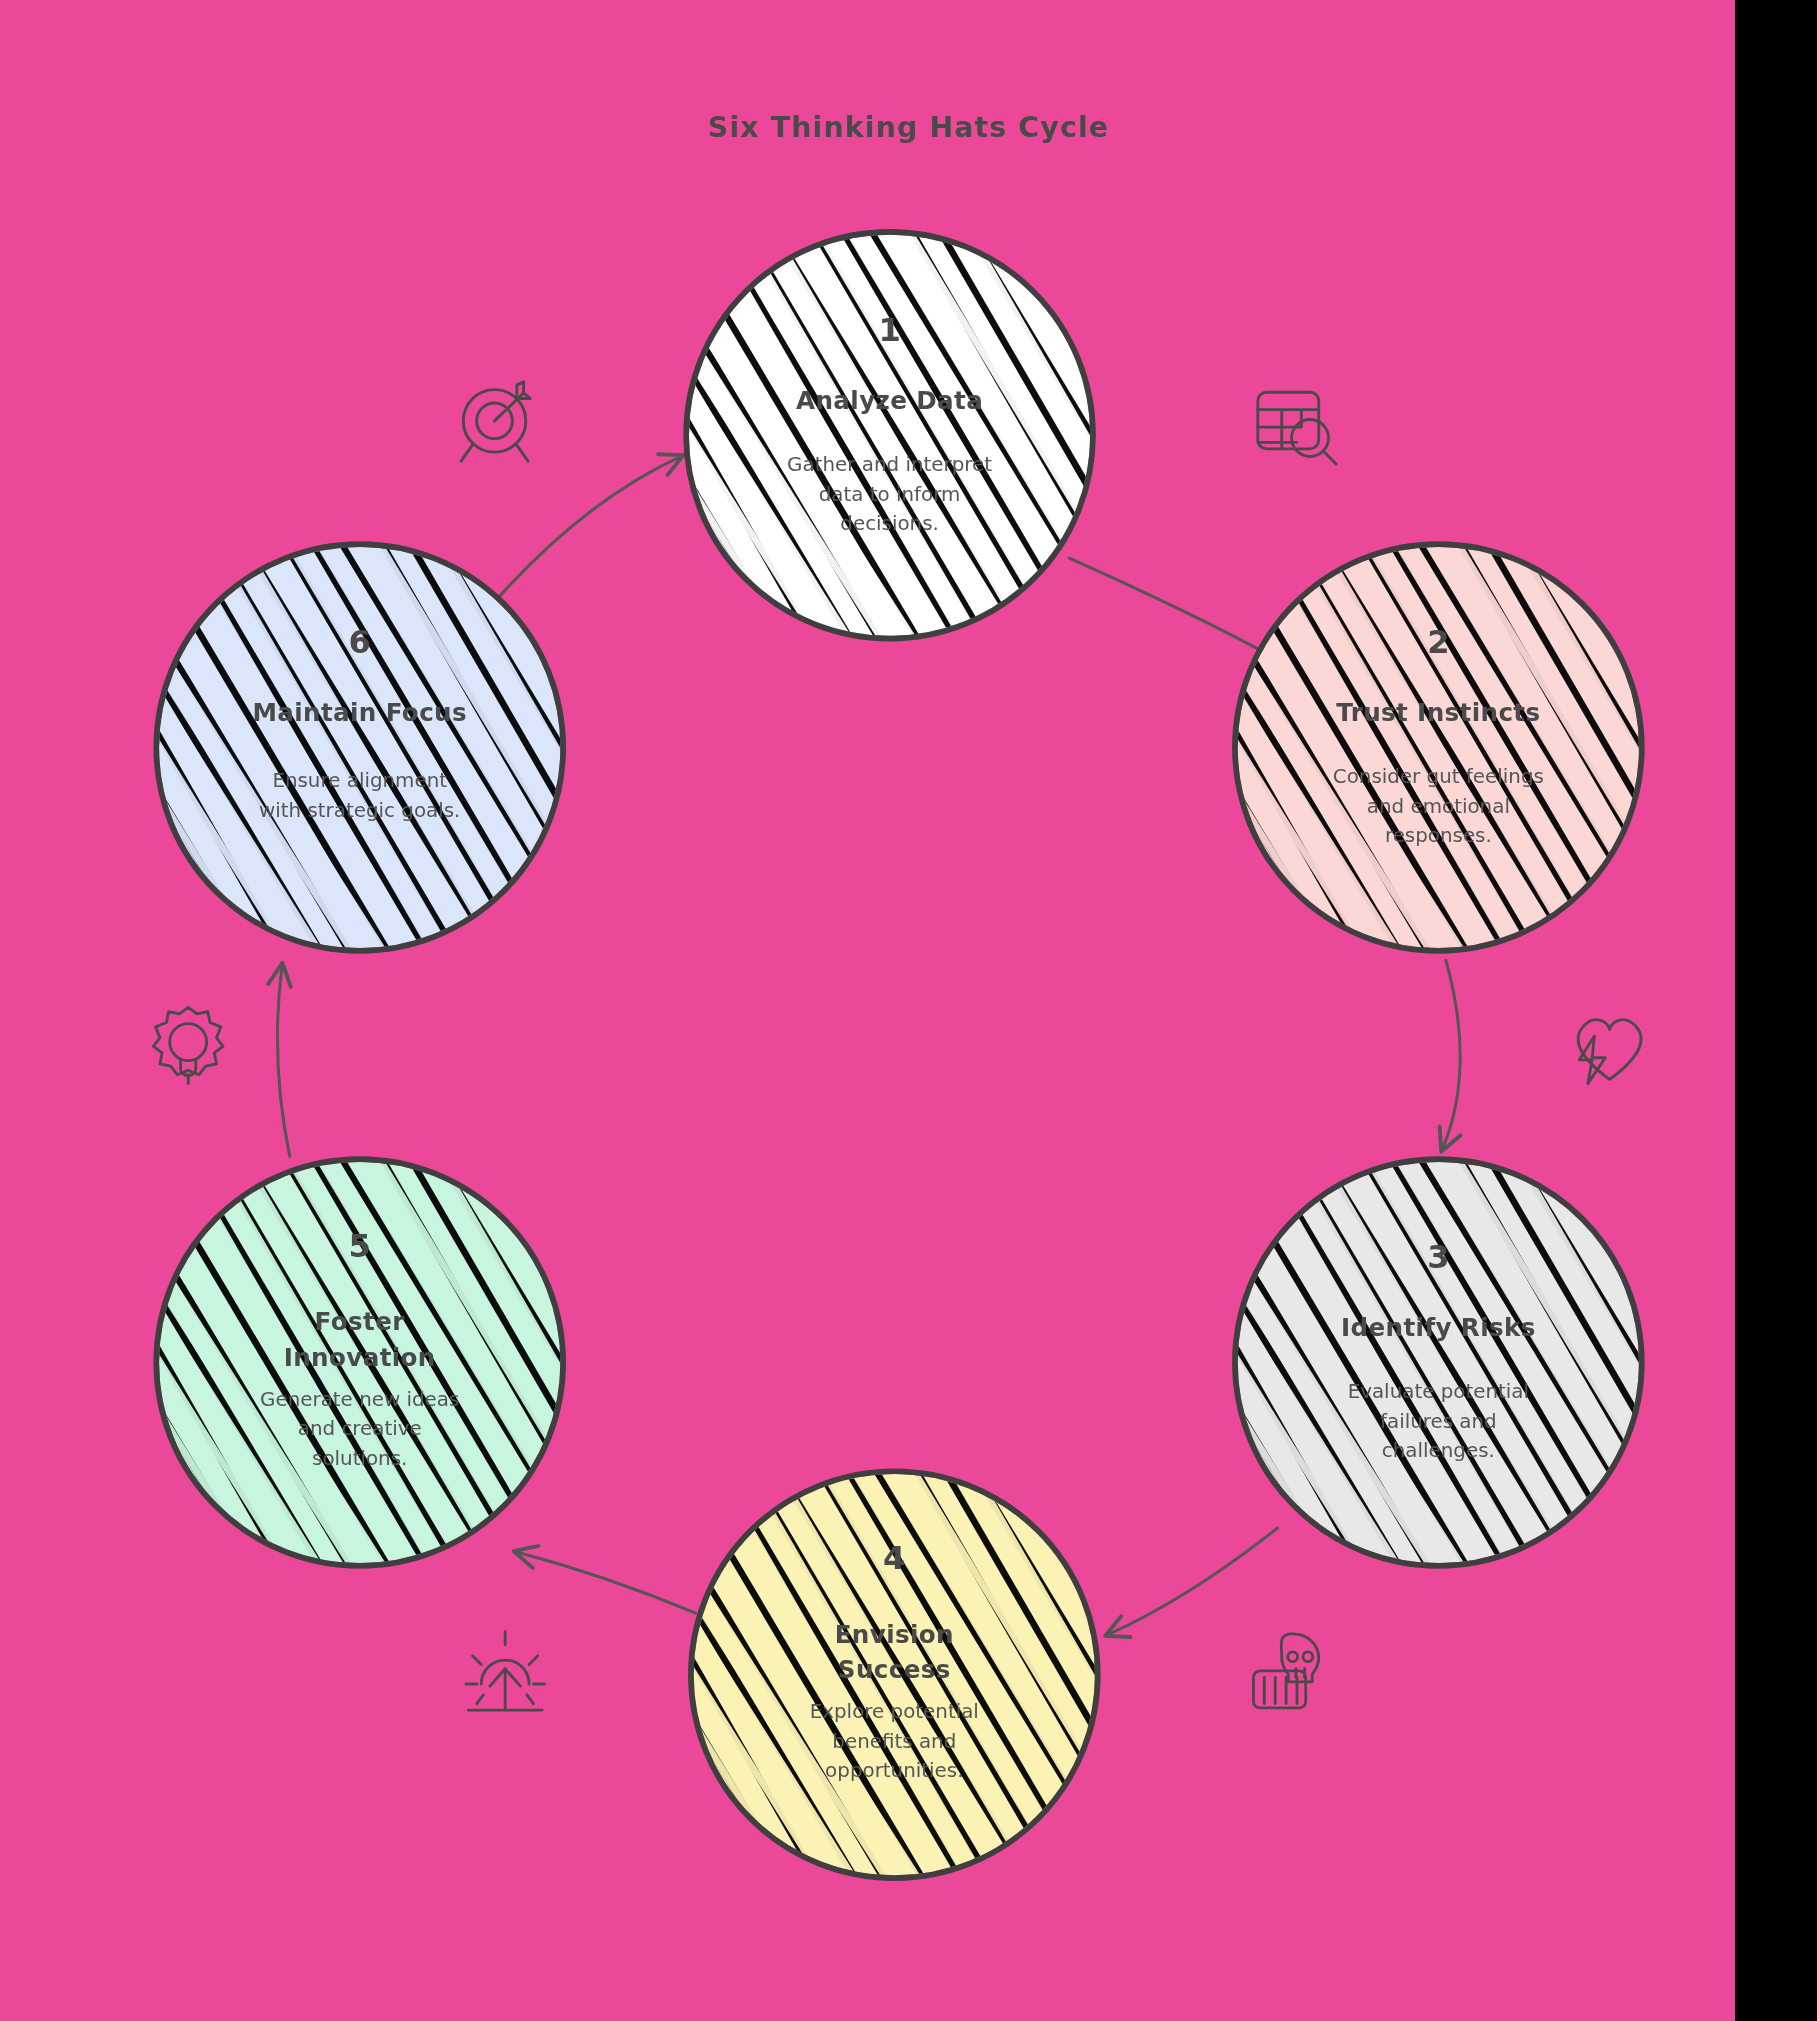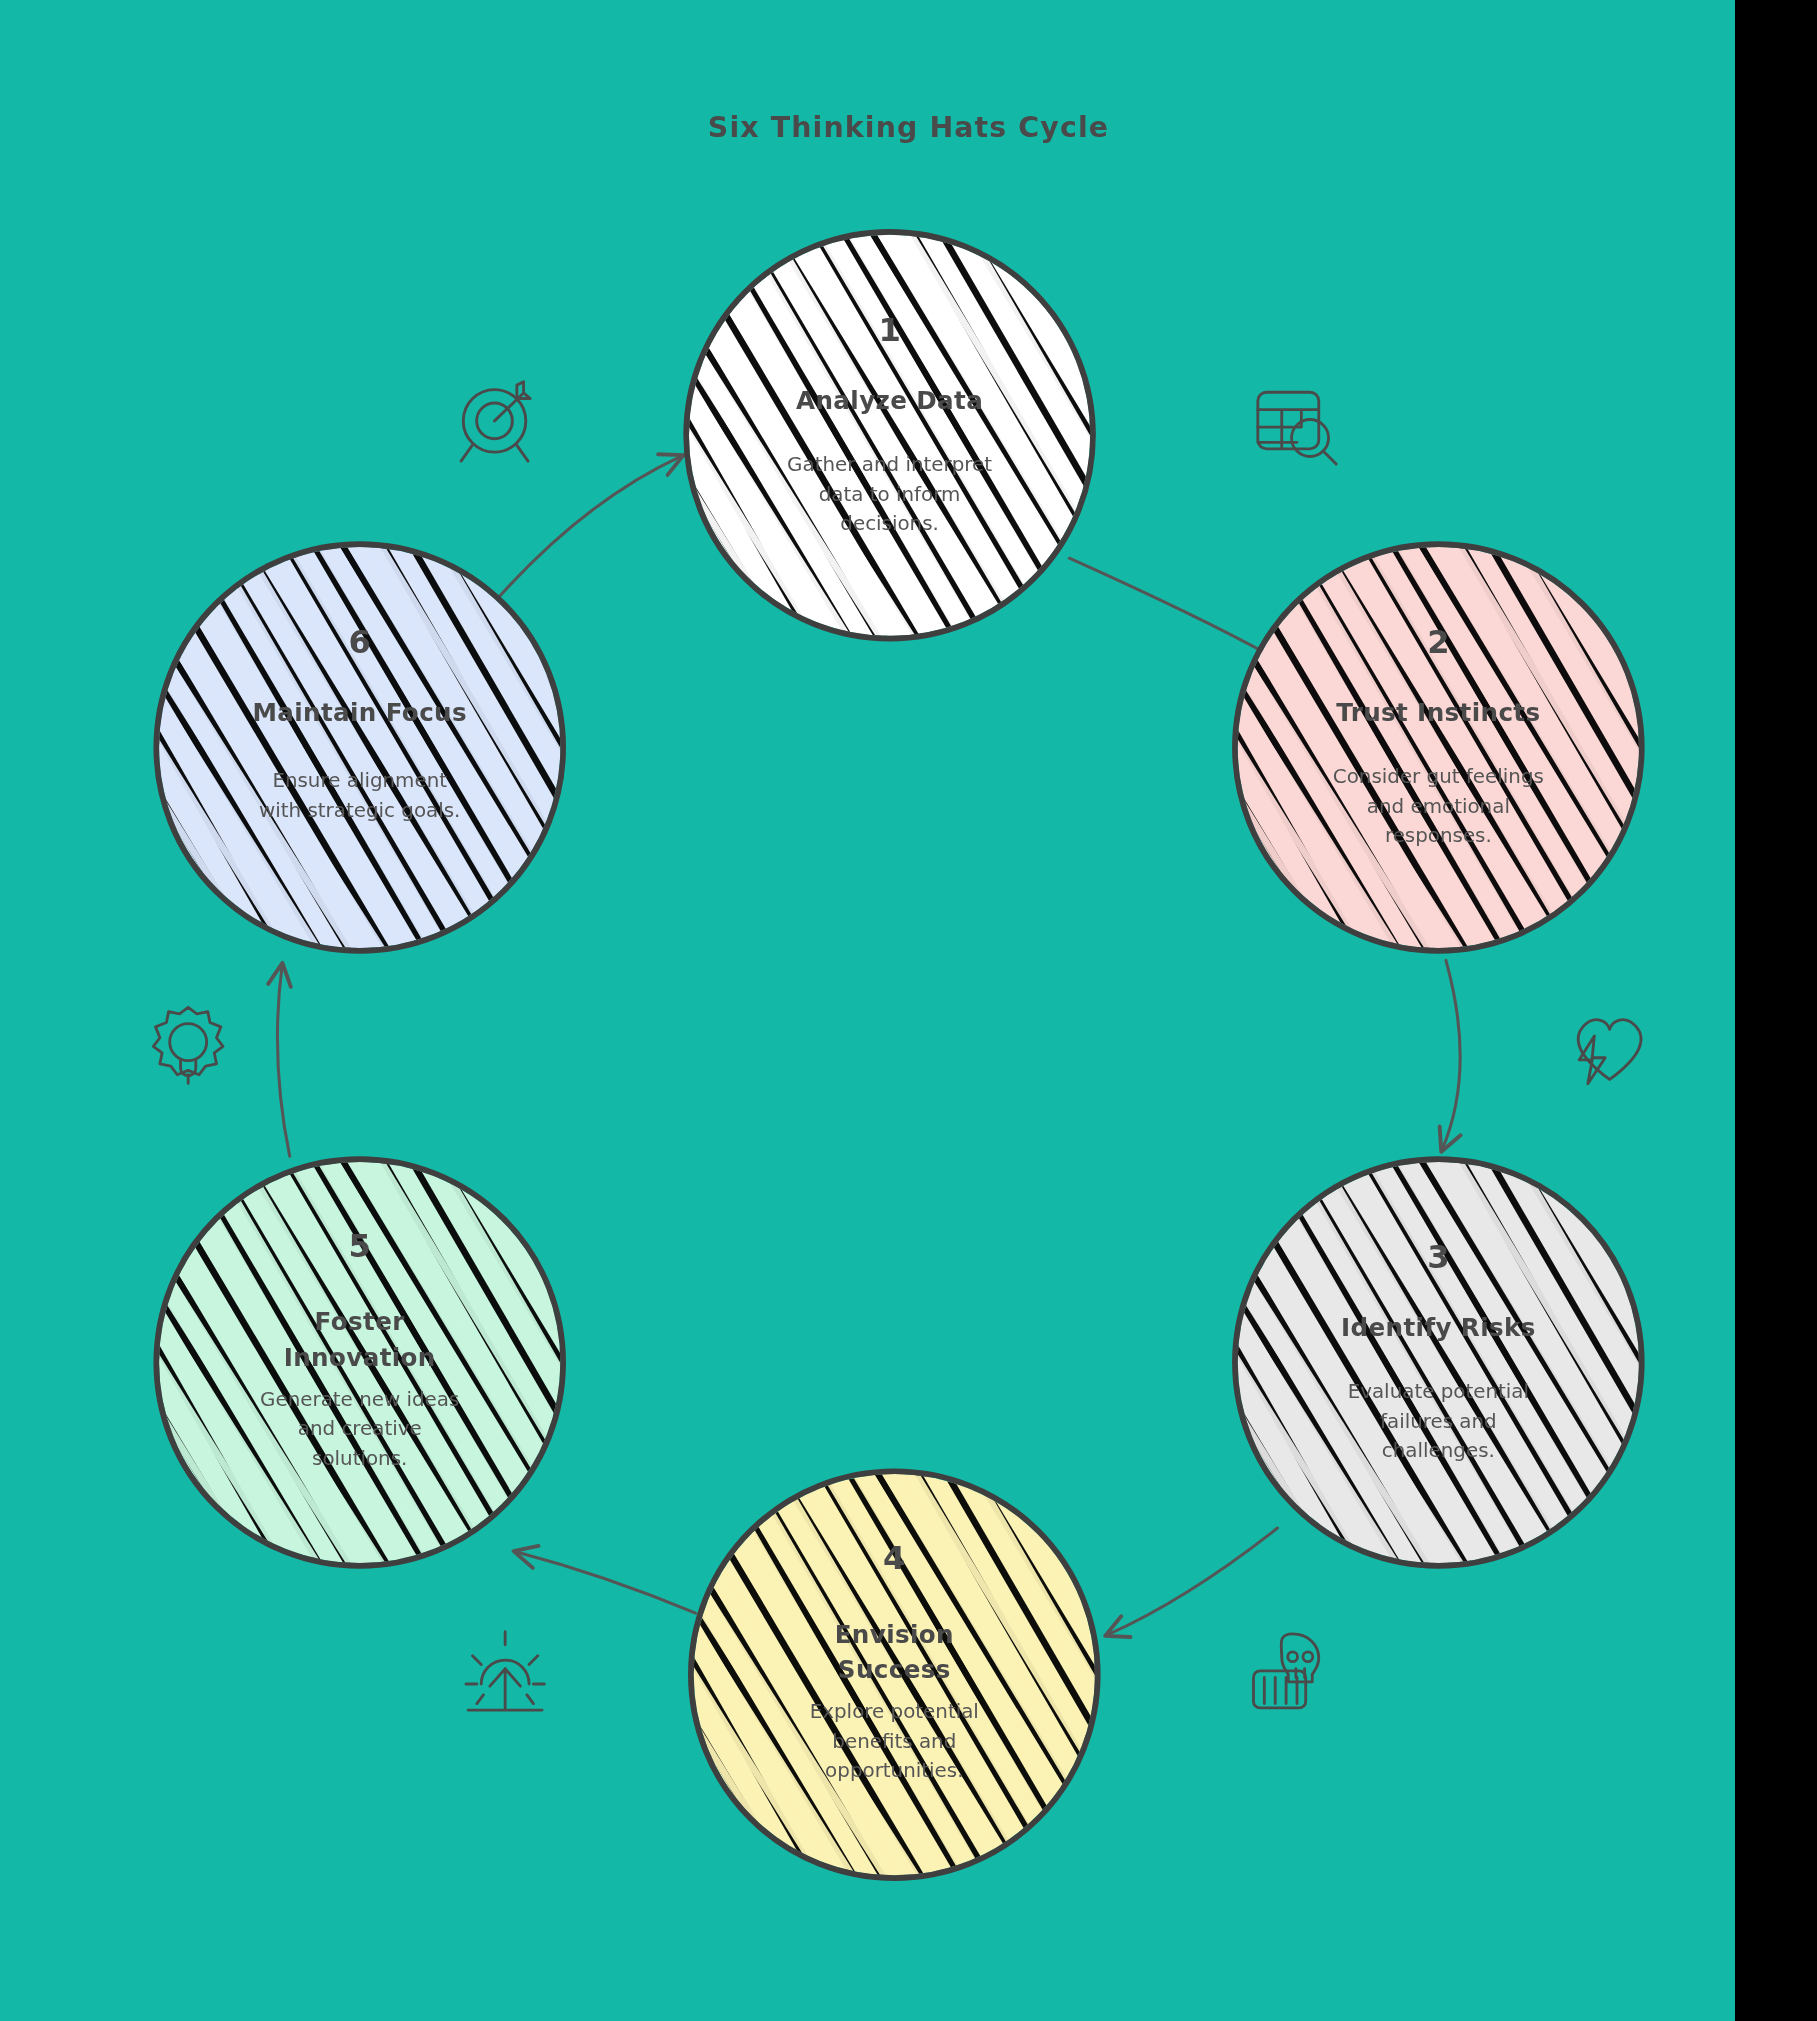--- a/index.html
+++ b/index.html
@@ -1,17 +1,17 @@
 <!DOCTYPE html>
 <html style="font-size:15px"><head>
 <meta charset="utf-8">
 <style>
   html,body{margin:0;padding:0;background:#000;}
   body{width:1817px;height:2021px;font-family:"DejaVu Sans",sans-serif;overflow:hidden;}
-  #stage{position:relative;width:1735px;height:2021px;background:#14b8a6;}
+  #stage{position:relative;width:1735px;height:2021px;background:#ec4899;}
   svg#canvas{position:absolute;left:0;top:0;width:1817px;height:2021px;}
   .diagram-title{
     font-family:"DejaVu Sans",sans-serif;
     font-weight:bold;font-size:30px;fill:#4a4a4a;letter-spacing:1.2px;
   }
   .node-num{font-family:"DejaVu Sans",sans-serif;font-weight:bold;font-size:34px;fill:#4a4a4a;}
   .node-title{font-family:"DejaVu Sans",sans-serif;font-weight:bold;font-size:26px;fill:#4a4a4a;letter-spacing:.4px;}
   .node-desc{font-family:"DejaVu Sans",sans-serif;font-size:21px;fill:#555;}
   .node-circle{stroke:#3f3f3f;stroke-width:6;stroke-linecap:round;}
   .hatch{stroke-width:7;stroke-linecap:butt;opacity:.95;}

